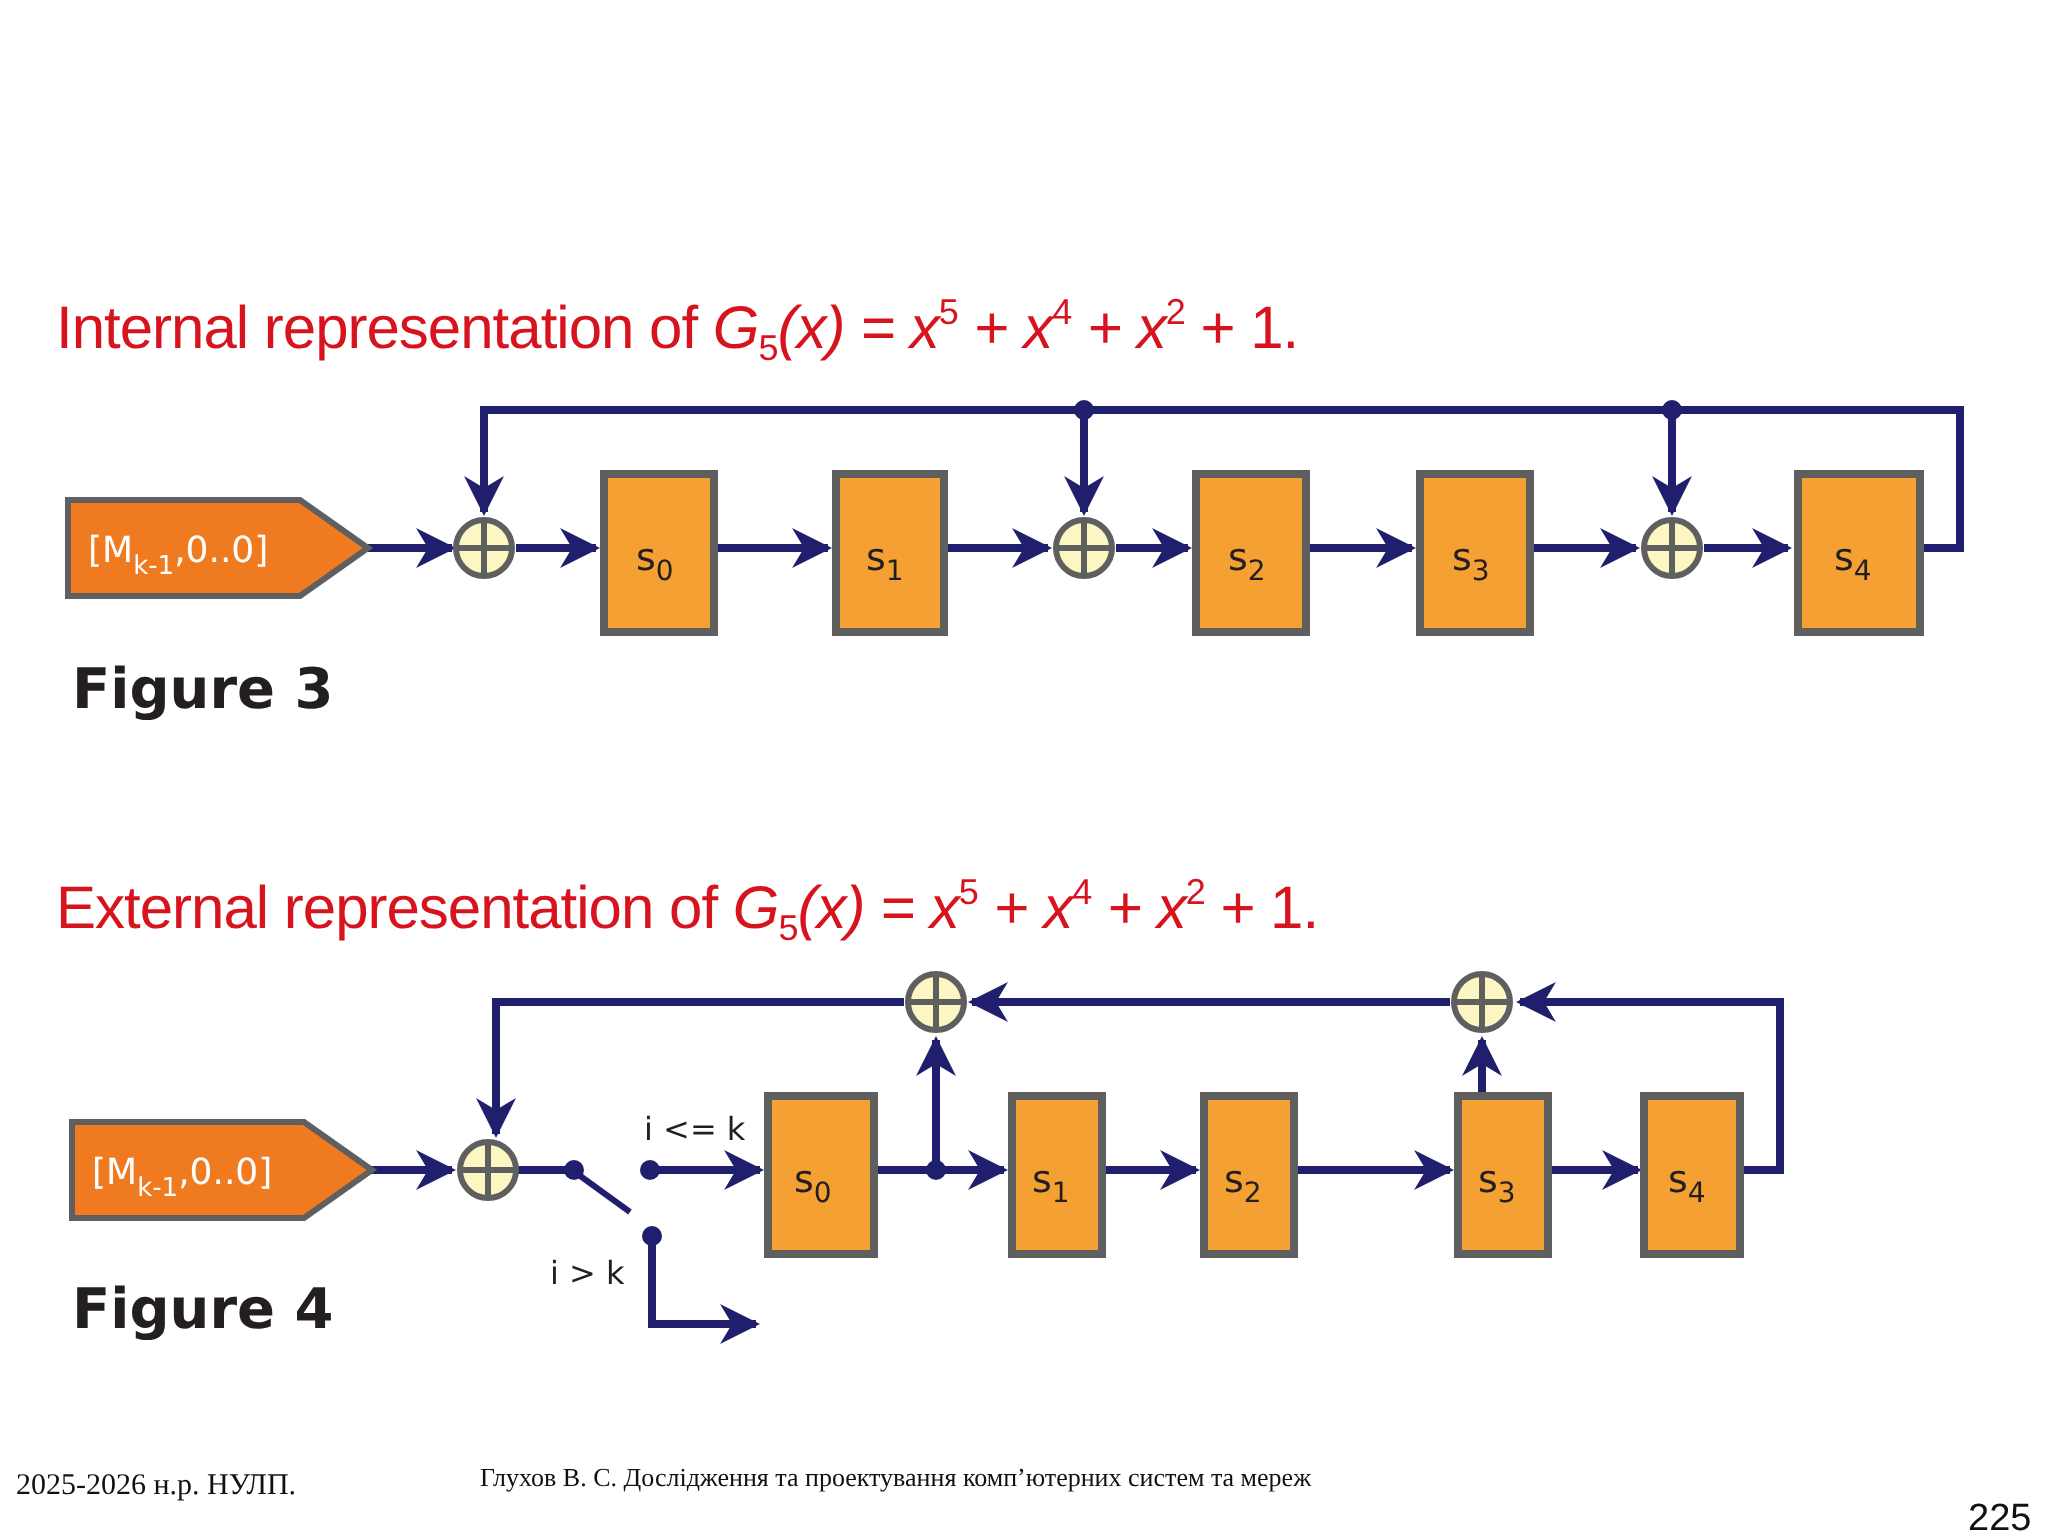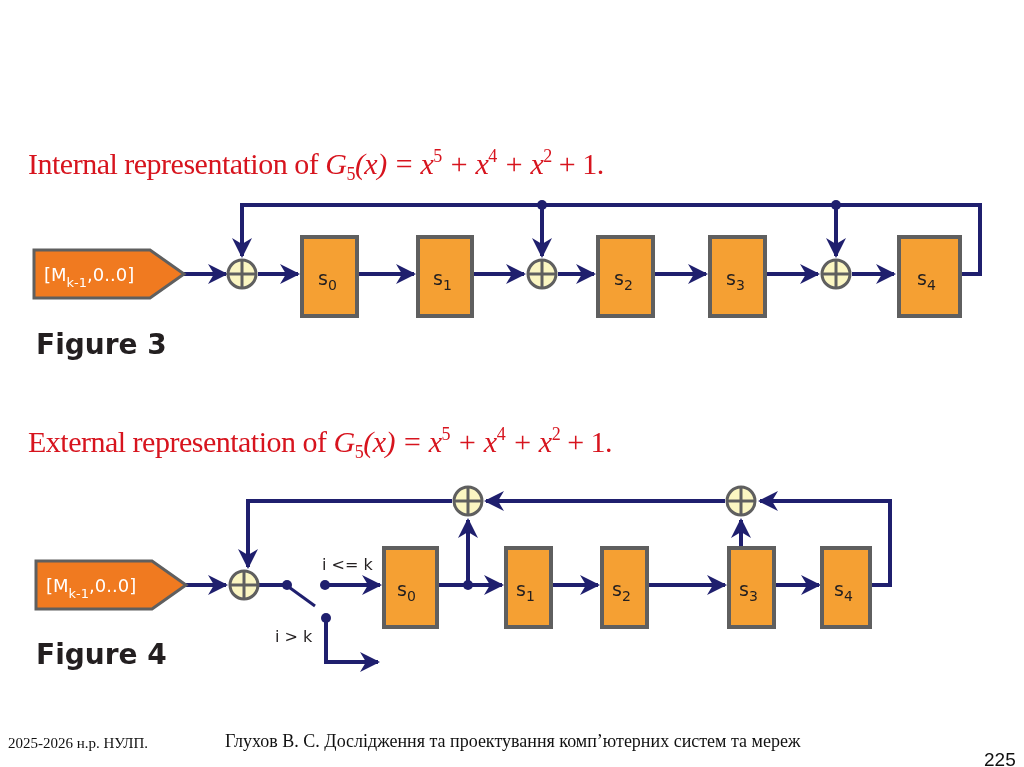--- a/index.html
+++ b/index.html
@@ -1,37 +1,37 @@
 <!DOCTYPE html>
 <html><head>
 <meta charset="utf-8">
 <style>
   html,body{margin:0;padding:0;background:#ffffff;}
   body{width:1024px;height:767px;position:relative;overflow:hidden;font-family:"DejaVu Sans",sans-serif;}
-  .title{position:absolute;left:28px;color:#d7141e;font-family:Liberation Serif, serif;font-size:30px;letter-spacing:-0.5px;white-space:nowrap;}
+  .title{position:absolute;left:28px;color:#d7141e;font-family:Liberation Sans, sans-serif;font-size:30px;letter-spacing:-0.5px;white-space:nowrap;}
   .title .it{font-style:italic;}
   .title sub{font-size:18px;vertical-align:-6px;}
   .title sup{font-size:18px;vertical-align:12px;}
   .figlabel{position:absolute;left:36px;font-family:"DejaVu Sans",sans-serif;font-weight:bold;font-size:28px;color:#231f20;}
   svg{position:absolute;left:0;top:0;}
   .footer{position:absolute;top:733px;font-family:Liberation Serif, serif;color:#111;white-space:nowrap;}
   .boxlabel{font-family:"DejaVu Sans",sans-serif;font-size:19px;fill:#231f20;}
   .boxsub{font-size:14px;}
   .inlabel{font-family:"DejaVu Sans",sans-serif;font-size:18px;fill:#ffffff;}
   .inlabelsub{font-size:13px;}
   .swlabel{font-family:"DejaVu Sans",sans-serif;font-size:16px;fill:#231f20;}
 </style>
 </head>
 <body>
 
 <div class="title" style="top:146px;">
   <span>Internal representation of </span><span class="it">G</span><sub>5</sub><span class="it">(x) = x</span><sup>5</sup><span class="it"> + x</span><sup>4</sup><span class="it"> + x</span><sup>2</sup><span> + 1.</span>
 </div>
 
-<div class="title" style="top:424px;">
+<div class="title" style="top:436px;">
   <span>External representation of </span><span class="it">G</span><sub>5</sub><span class="it">(x) = x</span><sup>5</sup><span class="it"> + x</span><sup>4</sup><span class="it"> + x</span><sup>2</sup><span> + 1.</span>
 </div>
 
 <div class="figlabel" style="top:328px;">Figure 3</div>
 <div class="figlabel" style="top:638px;text-align:center;">Figure 4</div>
 
 <svg width="1024" height="767" viewBox="0 0 1024 767">
   <defs>
     <marker id="arr" viewBox="0 0 10 10" refX="9" refY="5" markerWidth="5" markerHeight="5" orient="auto-start-reverse">
       <path d="M0,0 L10,5 L0,10 L3,5 z" fill="#1f1f6e"></path>
@@ -175,14 +175,14 @@
       <rect x="729" y="548" width="45" height="79" fill="#f5a033" stroke="#5f5f5f" stroke-width="4"></rect>
       <text x="739" y="596" class="boxlabel"><tspan>s</tspan><tspan class="boxsub" dy="5">3</tspan></text>
     </g>
   <g>
       <rect x="822" y="548" width="48" height="79" fill="#f5a033" stroke="#5f5f5f" stroke-width="4"></rect>
       <text x="834" y="596" class="boxlabel"><tspan>s</tspan><tspan class="boxsub" dy="5">4</tspan></text>
     </g>
 </svg>
 
 <div class="footer" style="left:8px;font-size:15px;top:735px;">2025-2026 н.р. НУЛП.</div>
-<div class="footer" style="left:225px;font-size:18px;top:731px;">Глухов В. С. Дослідження та проектування комп’ютерних систем та мереж</div>
+<div class="footer" style="left:240px;font-size:13px;top:731px;">Глухов В. С. Дослідження та проектування комп’ютерних систем та мереж</div>
 <div class="footer" style="left:984px;font-size:19px;top:749px;font-family:'Liberation Sans',sans-serif;">225</div>
 
 </body></html>

